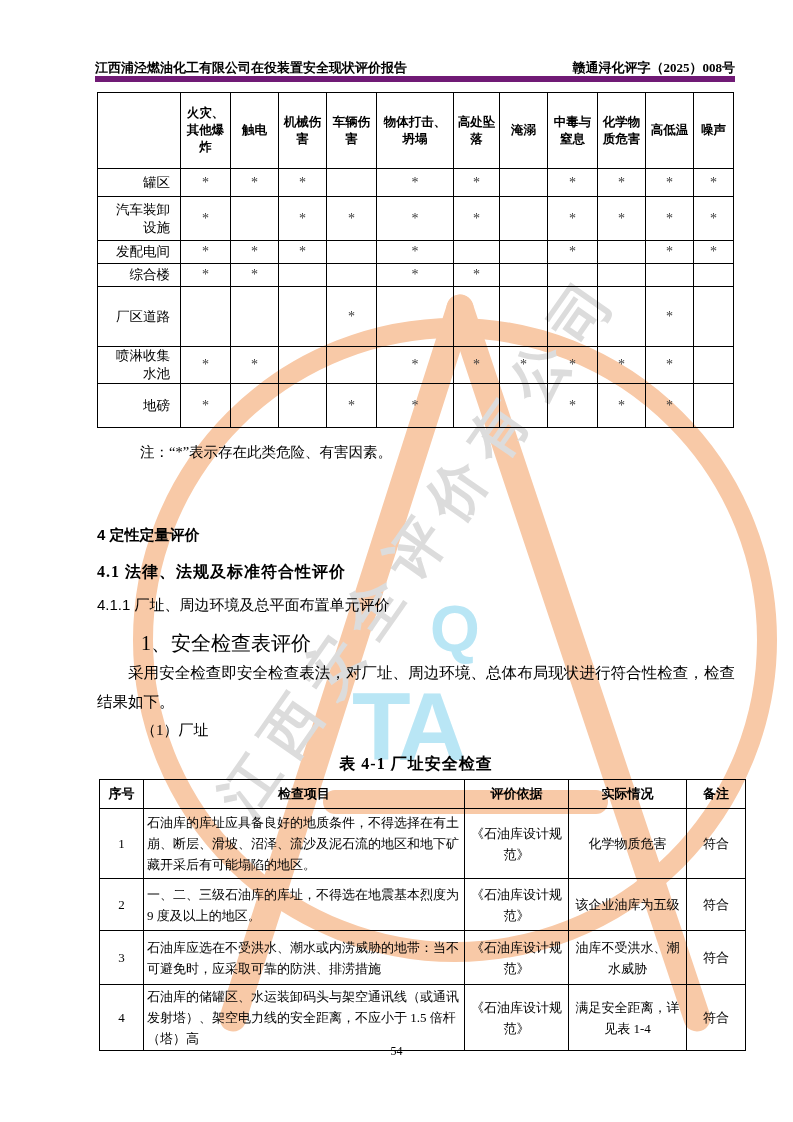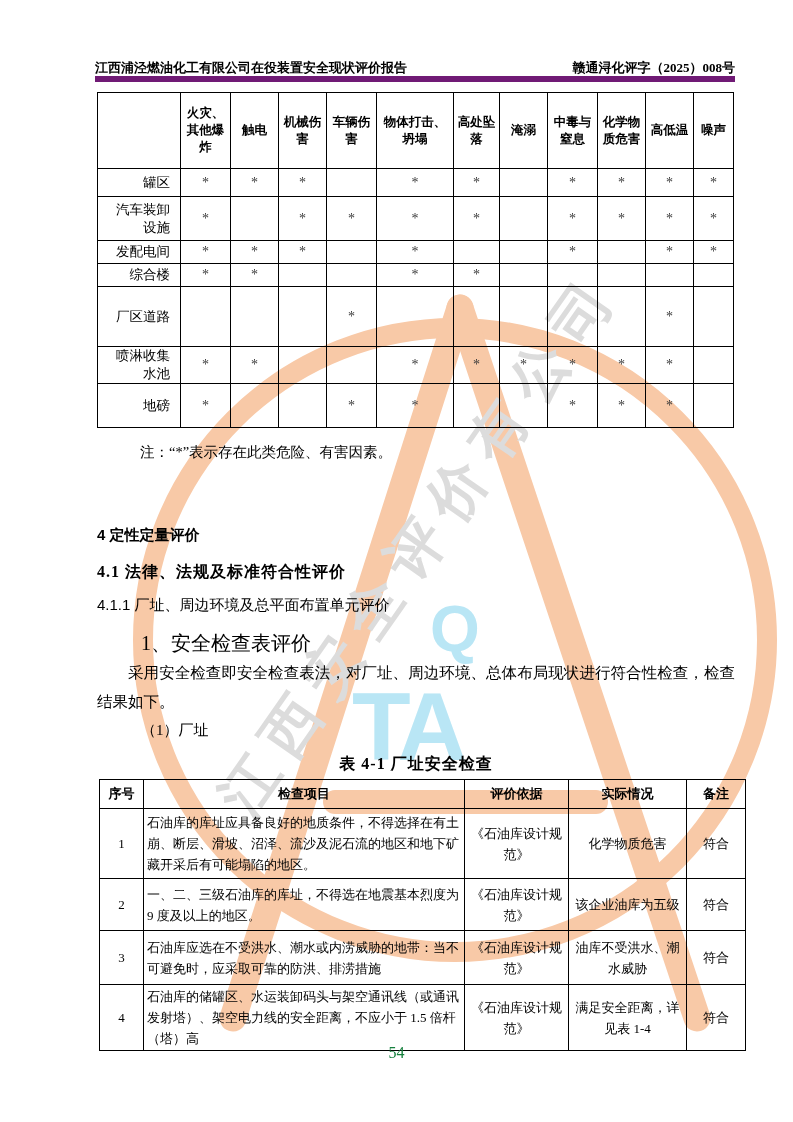--- a/index.html
+++ b/index.html
@@ -68,21 +68,21 @@
     font-family:"Liberation Sans","DejaVu Sans",sans-serif;
     font-weight:bold; font-size:13px; height:29px; text-align:center; vertical-align:middle;
   }
   .check tbody td { font-size:13px; line-height:21px; vertical-align:middle; padding:1px 3px; }
   .check tbody td.c { text-align:center; }
   .check tbody td.l { text-align:left; }
   .check tbody tr:nth-child(1){height:70px;} .check tbody tr:nth-child(2){height:52px;}
   .check tbody tr:nth-child(3){height:54px;} .check tbody tr:nth-child(4){height:57px;}
 
   .pageno { position:absolute; left:0; top:1044px; width:793px; text-align:center;
-            font-size:16px; color:#15803d; }
+            font-size:12px; color:#000000; }
 </style>
 </head>
 <body>
 
 <div class="page">
 
   <div class="wm">
     <svg class="wm-svg" width="793" height="1122" viewBox="0 0 793 1122">
       <circle cx="455" cy="640" r="312" fill="none" stroke="#f8c9a7" stroke-width="20"></circle>
       <path d="M 460 308 L 233 1018" fill="none" stroke="#f8c9a7" stroke-width="27" stroke-linecap="round"></path>

